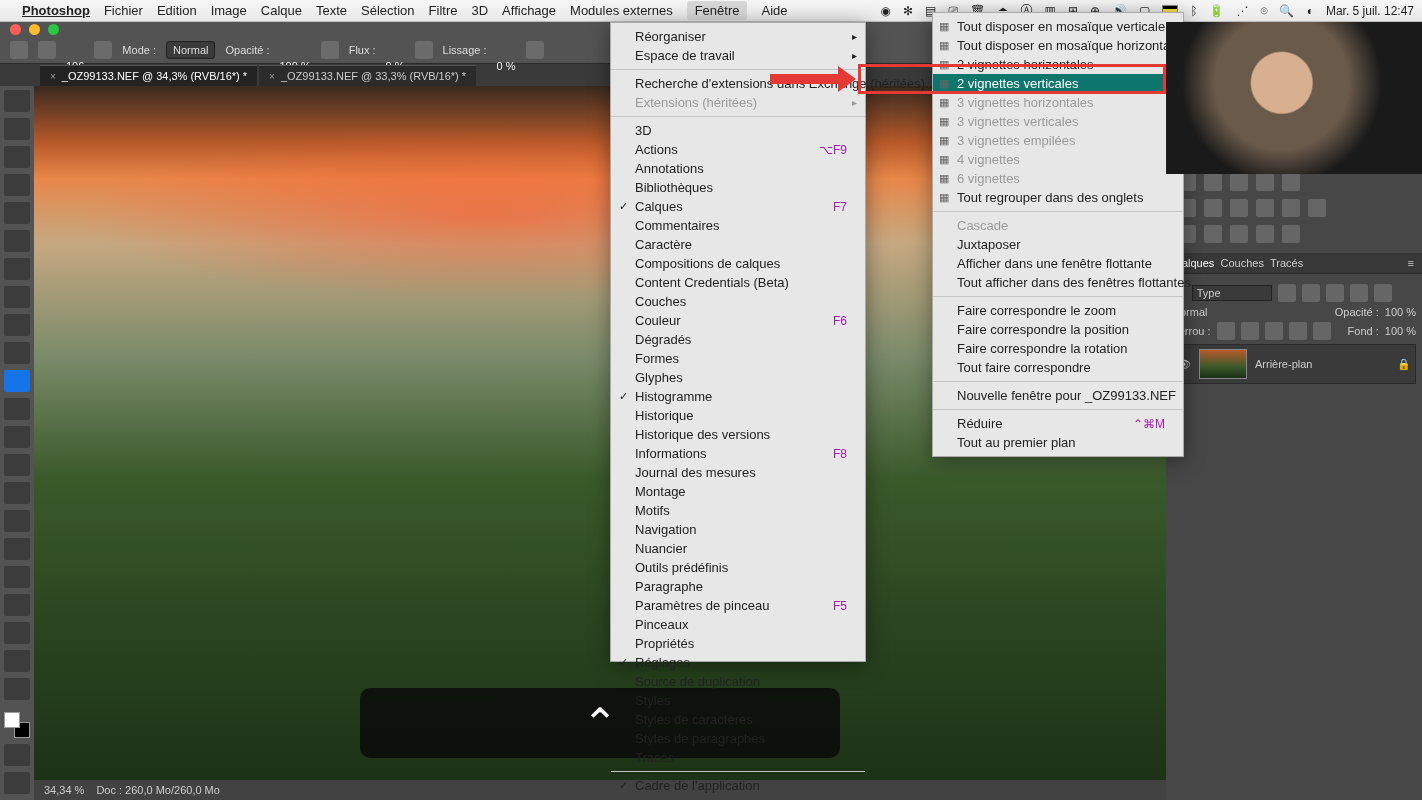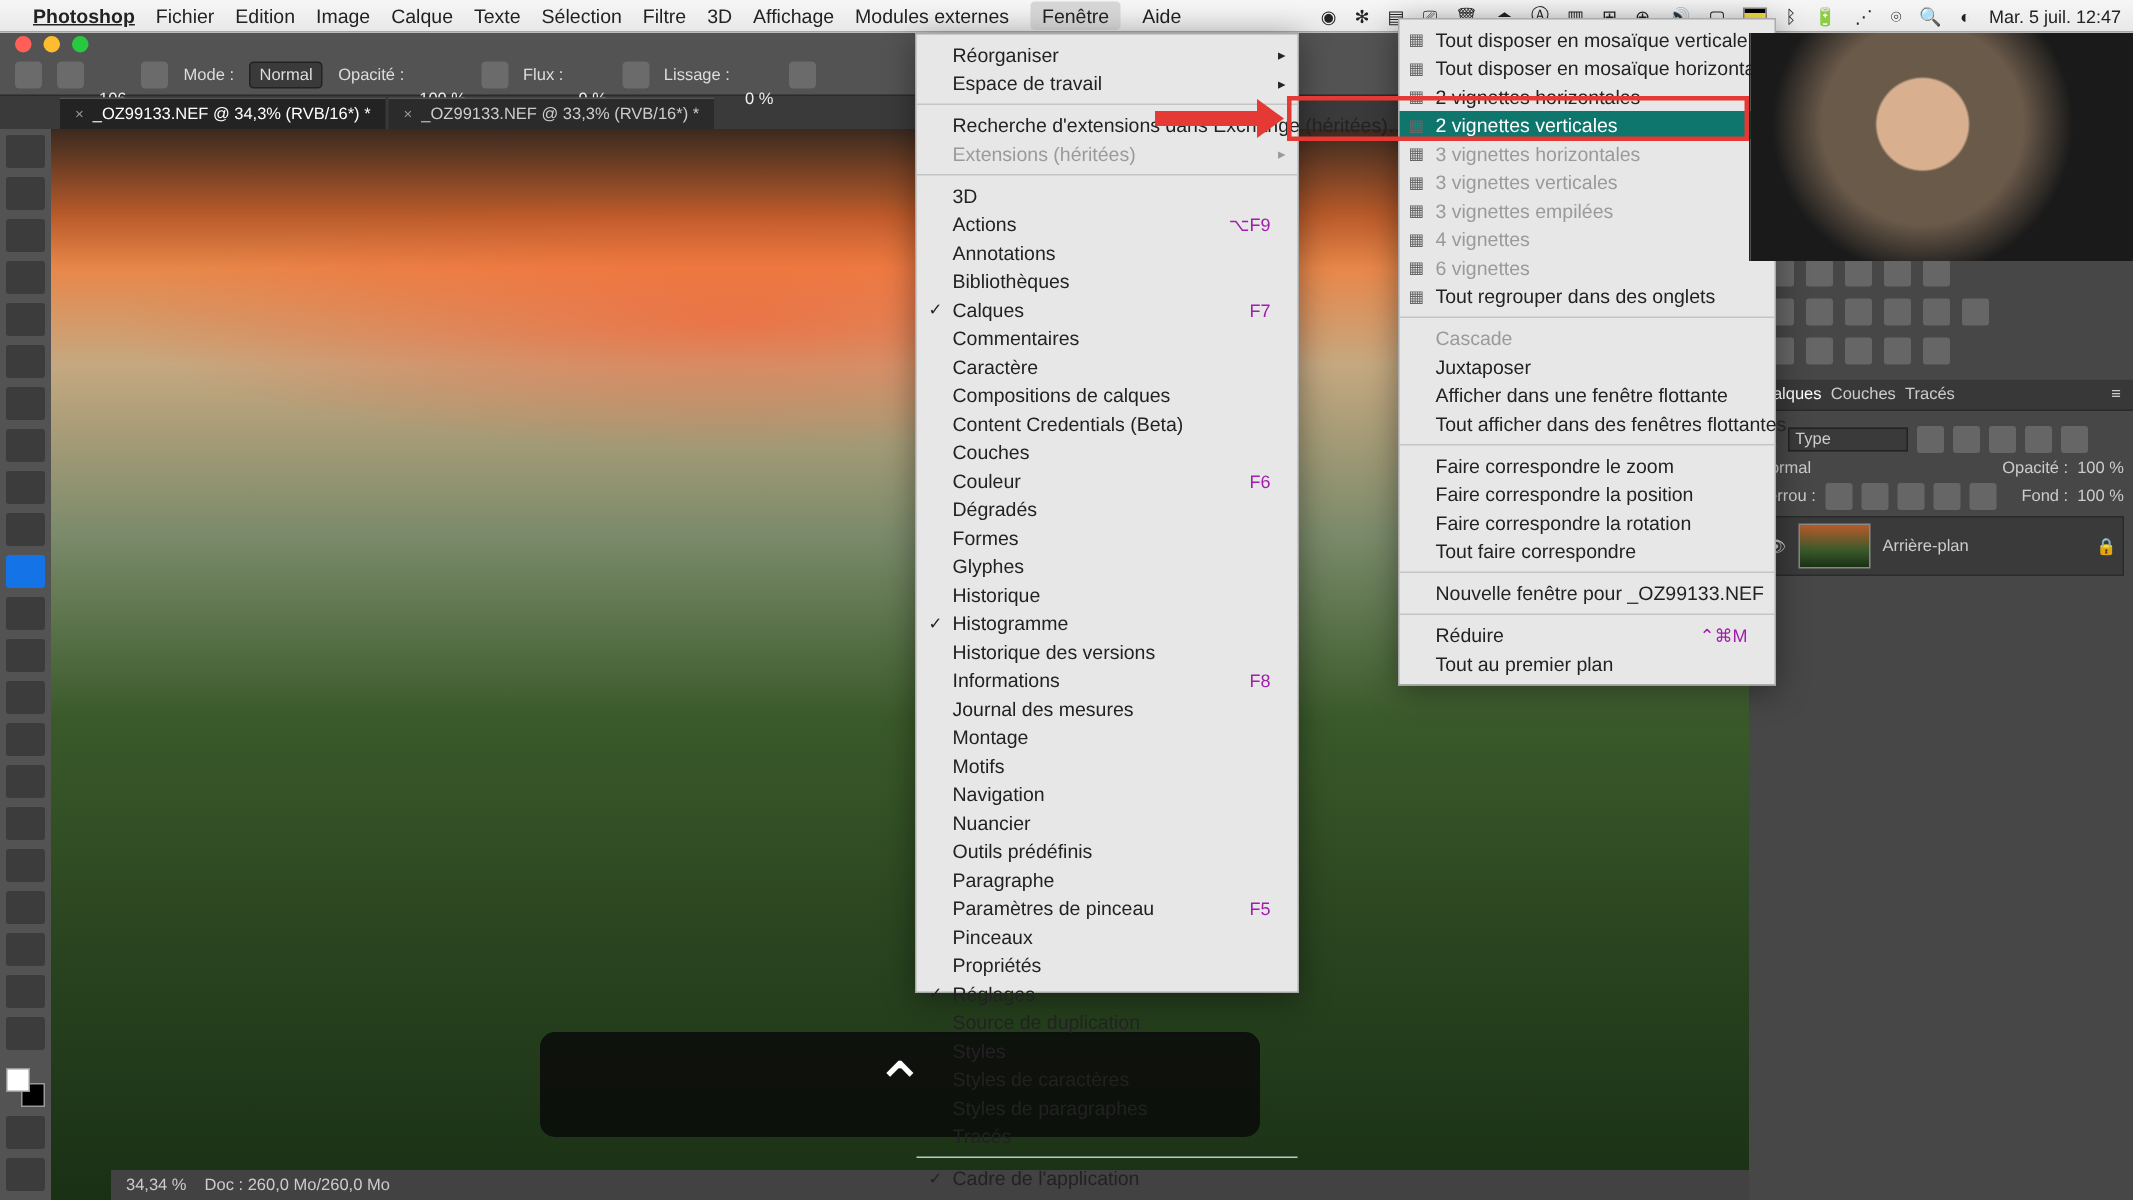--- a/index.html
+++ b/index.html
@@ -36,21 +36,21 @@
 .tool { width:26px; height:22px; background:#3c3c3c; border-radius:2px; }
 .tool.sel { background:#1473e6; }
 .fgbg { width:26px; height:26px; position:relative; margin-top:6px; }
 .fgbg .fg,.fgbg .bg{width:16px;height:16px;position:absolute;border:1px solid #999}
 .fgbg .fg{background:#fff;top:0;left:0;z-index:1}.fgbg .bg{background:#000;bottom:0;right:0}
 
 .canvas { flex:1; position:relative; overflow:hidden; }
 .canvas-img { position:absolute; inset:0; background:linear-gradient(#3a2a20 0%,#b85a2a 8%,#e8874a 13%,#c5a880 22%,#7a8a6a 38%,#3a5a2a 55%,#2a4520 75%,#1a3015 100%); }
 .canvas-img::after { content:""; position:absolute; inset:0; background:radial-gradient(ellipse 60% 20% at 40% 18%,rgba(255,80,40,.5),transparent 60%); }
 
-.statusbar { position:absolute; bottom:0; left:0; right:0; height:20px; background:#424242; color:#ccc; font-size:11px; display:flex; align-items:center; padding:0 10px; gap:12px;margin-left:40px; }
+.statusbar { position:absolute; bottom:0; left:0; right:0; height:20px; background:#424242; color:#ccc; font-size:11px; display:flex; align-items:center; padding:0 10px; gap:12px; }
 
 
 .rightcol { width:256px; background:#535353; display:flex; flex-direction:column; }
 .pheader { background:#383838; color:#ccc; font-size:11px; padding:4px 8px; display:flex; justify-content:space-between; border-bottom:1px solid #2a2a2a; }
 .pbody { background:#474747; padding:6px; font-size:11px; color:#ccc; }
 .adjrow { display:flex; gap:8px; padding:4px 6px; }
 .adjico { width:18px; height:18px; background:#666; border-radius:2px; }
 .layerrow { display:flex; align-items:center; gap:8px; padding:4px; background:#3a3a3a; border:1px solid #2a2a2a; margin-top:4px; }
 .thumb { width:48px; height:30px; background:linear-gradient(#b85a2a 0%,#3a5a2a 60%,#1a3015 100%); border:1px solid #888; }
 .lock { margin-left:auto; color:#aaa; font-size:11px; }
@@ -335,25 +335,25 @@
       </div>
       <div class="mi">
         <span>Dégradés</span>
       </div>
       <div class="mi">
         <span>Formes</span>
       </div>
       <div class="mi">
         <span>Glyphes</span>
       </div>
-      <div class="mi">
-        <span>Historique</span>
-      </div>
       <div class="mi chk">
         <span>Histogramme</span>
+      </div>
+      <div class="mi">
+        <span>Historique</span>
       </div>
       <div class="mi">
         <span>Historique des versions</span>
       </div>
       <div class="mi">
         <span>Informations</span>
         <span class="sc">F8</span>
       </div>
       <div class="mi">
         <span>Journal des mesures</span>

